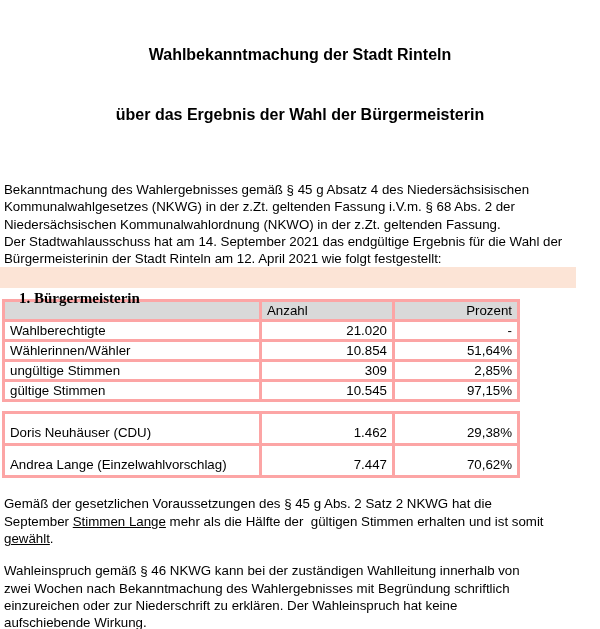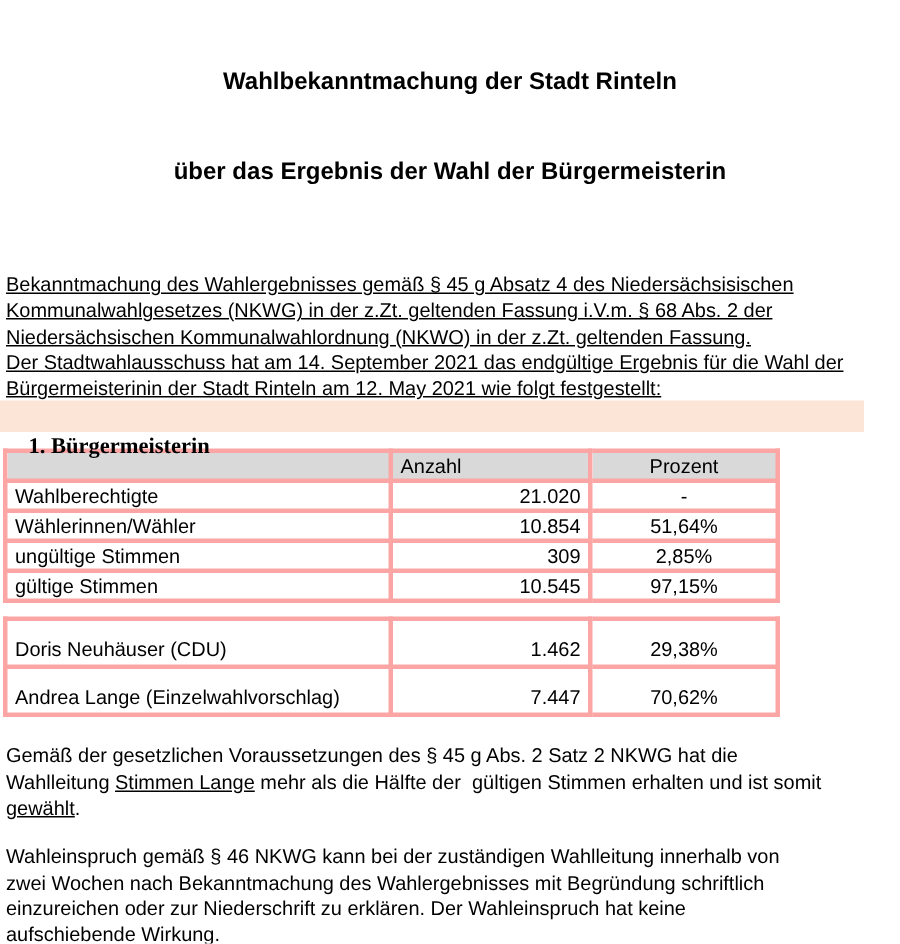--- a/index.html
+++ b/index.html
@@ -14,21 +14,21 @@
   .title {
     padding-top: 5px;
     text-align: center;
     font-size: 16px; font-weight: bold; line-height: 20px;
     white-space: pre;
   }
 
   .para { margin-left: 4px; margin-right: 4px; font-size: 13.3px; line-height: 17.3px; }
   .pline { white-space: pre-wrap; }
 
-  .intro { margin-top: 16px; text-decoration: underline; }
+  .intro { margin-top: 16px; }
 
   .section-band {
     width: 572px;
     height: 21px; line-height: 21px;
     padding-left: 4px;
     background: var(--section-band, #fce4d6);
     font-size: 15px; font-weight: bold;
     white-space: pre;
     font-family: Liberation Serif, serif;
   }
@@ -45,21 +45,21 @@
   table.tbl { border-width: 2px; }
   table.tbl td { padding: 0 5px; overflow: hidden; white-space: pre; }
   table.tbl1 td { height: 17px; vertical-align: middle; }
   table.tbl2 { margin-top: 9px; }
   table.tbl2 td { height: 26px; vertical-align: bottom; padding-bottom: 3px; }
   col.c1 { width: 257px; }
   col.c2 { width: 133px; }
   col.c3 { width: 125px; }
   td.lbl { text-align: left; }
   td.num { text-align: right; }
-  td.ctr { text-align: center; }
+  td.ctr { text-align: right; }
   tr.hrow td { background: var(--table-header-bg, #d9d9d9); }
 
   .result-para { margin-top: 17px; }
   .objection-para { margin-top: 15px; }
   .u { text-decoration: underline; }
 </style>
 </head>
 <body>
 
 <div class="page">
@@ -67,21 +67,21 @@
   <div class="title">
     <div>Wahlbekanntmachung der Stadt Rinteln</div>
     <div>über das Ergebnis der Wahl der Bürgermeisterin</div>
   </div>
 
   <div class="para intro">
     <div class="pline">Bekanntmachung des Wahlergebnisses gemäß § 45 g Absatz 4 des Niedersächsisischen</div>
     <div class="pline">Kommunalwahlgesetzes (NKWG) in der z.Zt. geltenden Fassung i.V.m. § 68 Abs. 2 der</div>
     <div class="pline">Niedersächsischen Kommunalwahlordnung (NKWO) in der z.Zt. geltenden Fassung.</div>
     <div class="pline">Der Stadtwahlausschuss hat am 14. September 2021 das endgültige Ergebnis für die Wahl der</div>
-    <div class="pline">Bürgermeisterinin der Stadt Rinteln am 12. May 2021 wie folgt festgestellt:</div>
+    <div class="pline">Bürgermeisterinin der Stadt Rinteln am 12. April 2021 wie folgt festgestellt:</div>
   </div>
 
   <div class="section-band">
     <span>1. Bürgermeisterin</span>
   </div>
 
   <table class="tbl tbl1">
     <colgroup>
         <col class="c1">
         <col class="c2">
@@ -131,21 +131,21 @@
       <tr>
         <td class="lbl">Andrea Lange (Einzelwahlvorschlag)</td>
         <td class="num">7.447</td>
         <td class="ctr">70,62%</td>
       </tr>
     </tbody>
   </table>
 
   <div class="para result-para">
     <div class="pline">Gemäß der gesetzlichen Voraussetzungen des § 45 g Abs. 2 Satz 2 NKWG hat die</div>
-    <div class="pline"><span>Wahlleitung </span><span class="u">Stimmen Lange</span><span> mehr als die Hälfte der  gültigen Stimmen erhalten und ist somit</span></div>
+    <div class="pline"><span>September </span><span class="u">Stimmen Lange</span><span> mehr als die Hälfte der  gültigen Stimmen erhalten und ist somit</span></div>
     <div class="pline"><span class="u">gewählt</span><span>.</span></div>
   </div>
 
   <div class="para objection-para">
     <div class="pline">Wahleinspruch gemäß § 46 NKWG kann bei der zuständigen Wahlleitung innerhalb von</div>
     <div class="pline">zwei Wochen nach Bekanntmachung des Wahlergebnisses mit Begründung schriftlich</div>
     <div class="pline">einzureichen oder zur Niederschrift zu erklären. Der Wahleinspruch hat keine</div>
     <div class="pline">aufschiebende Wirkung.</div>
   </div>
 

